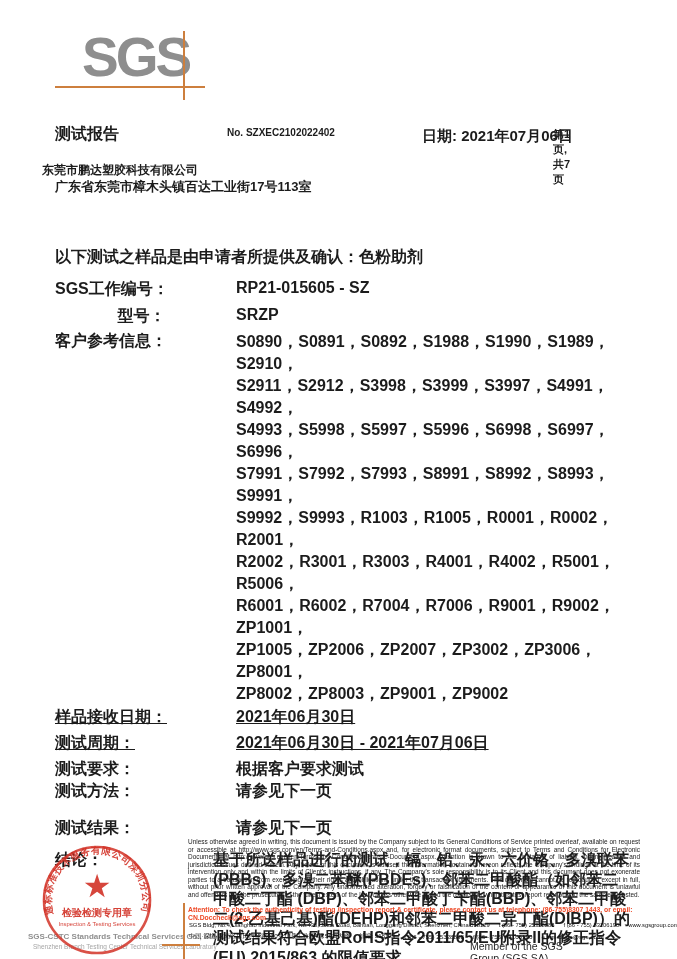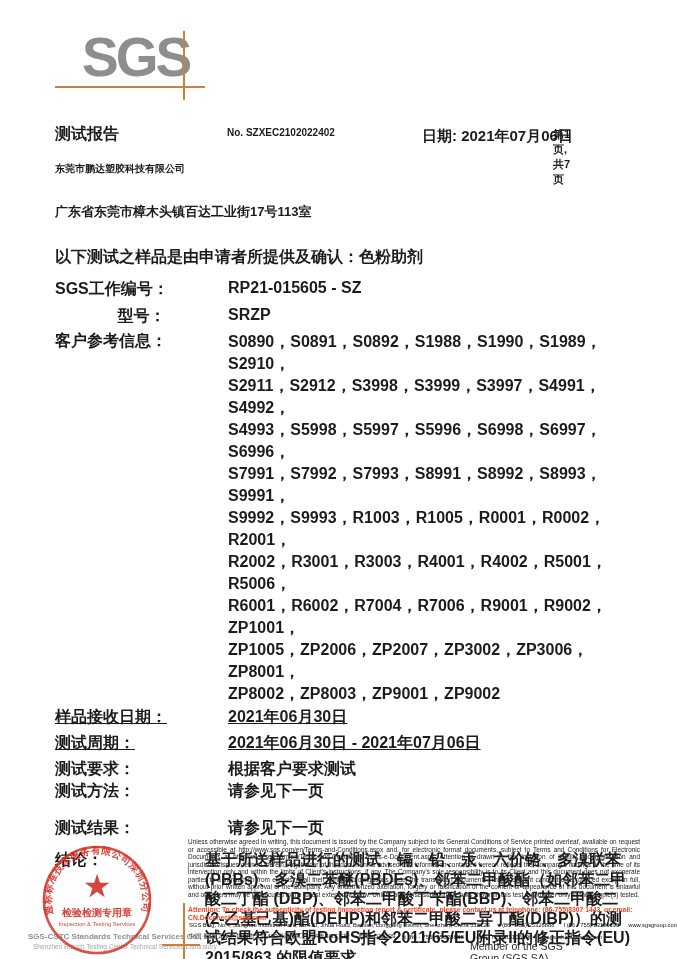--- a/index.html
+++ b/index.html
@@ -12,27 +12,27 @@
     line-height:1; color:#8e8e8e; letter-spacing:-3px; }
   .logo-hline { position:absolute; left:55px; top:86px; width:150px; height:2px; background:#cd7f3e; }
   .logo-vline { position:absolute; left:183px; top:31px; width:2px; height:69px; background:#cd7f3e; }
 
   
   .hdr-title { position:absolute; left:55px; top:124px; font-size:16px; font-weight:bold; }
   .hdr-no    { position:absolute; left:227px; top:127px; font-size:10px; font-weight:bold; }
   .hdr-date  { position:absolute; left:422px; top:127px; font-size:15px; font-weight:bold; }
   .hdr-page  { position:absolute; left:553px; top:127px; font-size:11px; font-weight:bold; }
 
-  .company  { position:absolute; left:55px; top:162px; font-size:10px; font-weight:bold; }
-  .caddress { position:absolute; left:55px; top:203px; font-size:13px; font-weight:bold; }
+  .company  { position:absolute; left:42px; top:162px; font-size:12px; font-weight:bold; }
+  .caddress { position:absolute; left:55px; top:178px; font-size:13px; font-weight:bold; }
 
   
   .content { position:absolute; left:55px; top:247px; width:575px; font-size:16px; font-weight:bold; }
   .statement { margin-bottom:11px; }
-  .row { display:flex; align-items:flex-start; }
+  .row { display:flex; align-items:flex-start;gap:8px; }
   .row .lbl { width:173px; flex-shrink:0; }
   .r-job   { margin-bottom:6px; }
   .r-model { margin-bottom:4px;text-align:center; }
   .r-ref   { margin-bottom:2px; }
   .r-ref .lines div { line-height:22px; }
   .r-recv, .r-period { margin-bottom:5px;text-decoration:underline; }
   .r-req   { margin-bottom:1px; }
   .r-method{ margin-bottom:16px; }
   .r-result{ margin-bottom:11px; }
   .r-concl .lbl { width:150px; }

